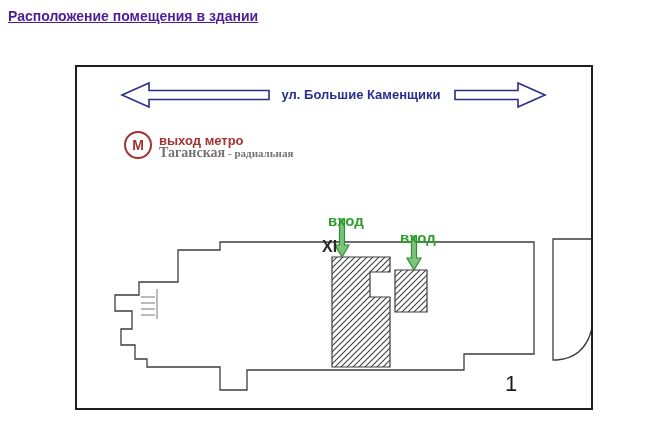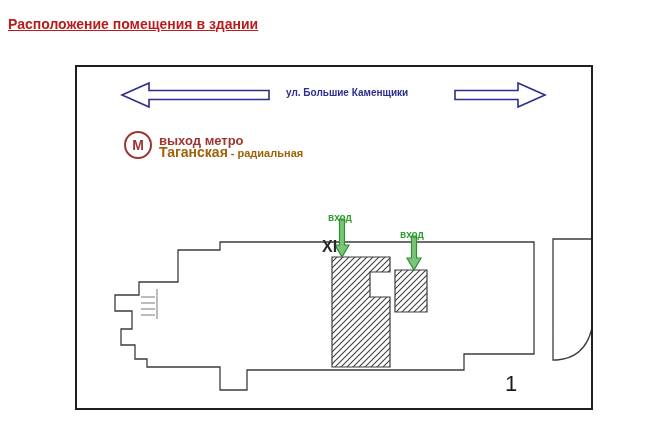--- a/index.html
+++ b/index.html
@@ -1,44 +1,44 @@
 <!DOCTYPE html>
 <html><head>
 <meta charset="utf-8">
 <style>
   html,body{margin:0;padding:0;}
   body{
     width:645px;height:422px;position:relative;background:#ffffff;
     font-family:"Liberation Sans", sans-serif;overflow:hidden;
   }
   .page-title{
-    position:absolute;left:8px;top:16px;
-    font-size:14px;font-weight:bold;color:#b91c1c;
+    position:absolute;left:8px;top:8px;
+    font-size:14px;font-weight:bold;color:#4c1d95;
     text-decoration:underline;cursor:pointer;white-space:nowrap;
   }
   .diagram-box{
     position:absolute;left:75px;top:65px;width:514px;height:341px;
     border:2px solid #1f1f1f;background:#ffffff;
   }
   .plan-svg{position:absolute;left:0;top:0;width:514px;height:341px;}
   .overlay{position:absolute;white-space:nowrap;}
   .street-label{
-    left:193px;top:20px;width:182px;
-    font-size:10px;font-weight:bold;color:#2b2e8c;padding-left:16px;
+    left:193px;top:20px;width:182px;text-align:center;
+    font-size:13px;font-weight:bold;color:#2b2e8c;
   }
   .metro-circle{
     left:47px;top:64px;width:24px;height:24px;border:2px solid #a03434;
     border-radius:50%;display:flex;align-items:center;justify-content:center;
     font-size:14px;font-weight:bold;color:#a03434;
   }
   .metro-exit{left:82px;top:66px;font-size:13px;font-weight:bold;color:#a03434;}
-  .metro-station{left:82px;top:76px;color:#a16207;font-weight:bold;}
+  .metro-station{left:82px;top:76px;color:#737373;font-weight:bold;font-family:Liberation Serif, serif;}
   .metro-station .station-name{font-size:14px;}
   .metro-station .station-type{font-size:11px;margin-left:3px;}
-  .entrance-label{font-size:10px;font-weight:bold;color:#2f9e2f;}
+  .entrance-label{font-size:15px;font-weight:bold;color:#2f9e2f;}
   .entrance-1{left:251px;top:145px;}
   .entrance-2{left:323px;top:162px;}
   .marker-xi{left:245px;top:171px;font-size:16px;font-weight:bold;color:#2a2a2a;}
   .floor-label{
     left:428px;top:304px;display:flex;gap:14px;
     font-size:22px;color:#1a1a1a;letter-spacing:1px;
   }
 </style>
 </head>
 <body>

